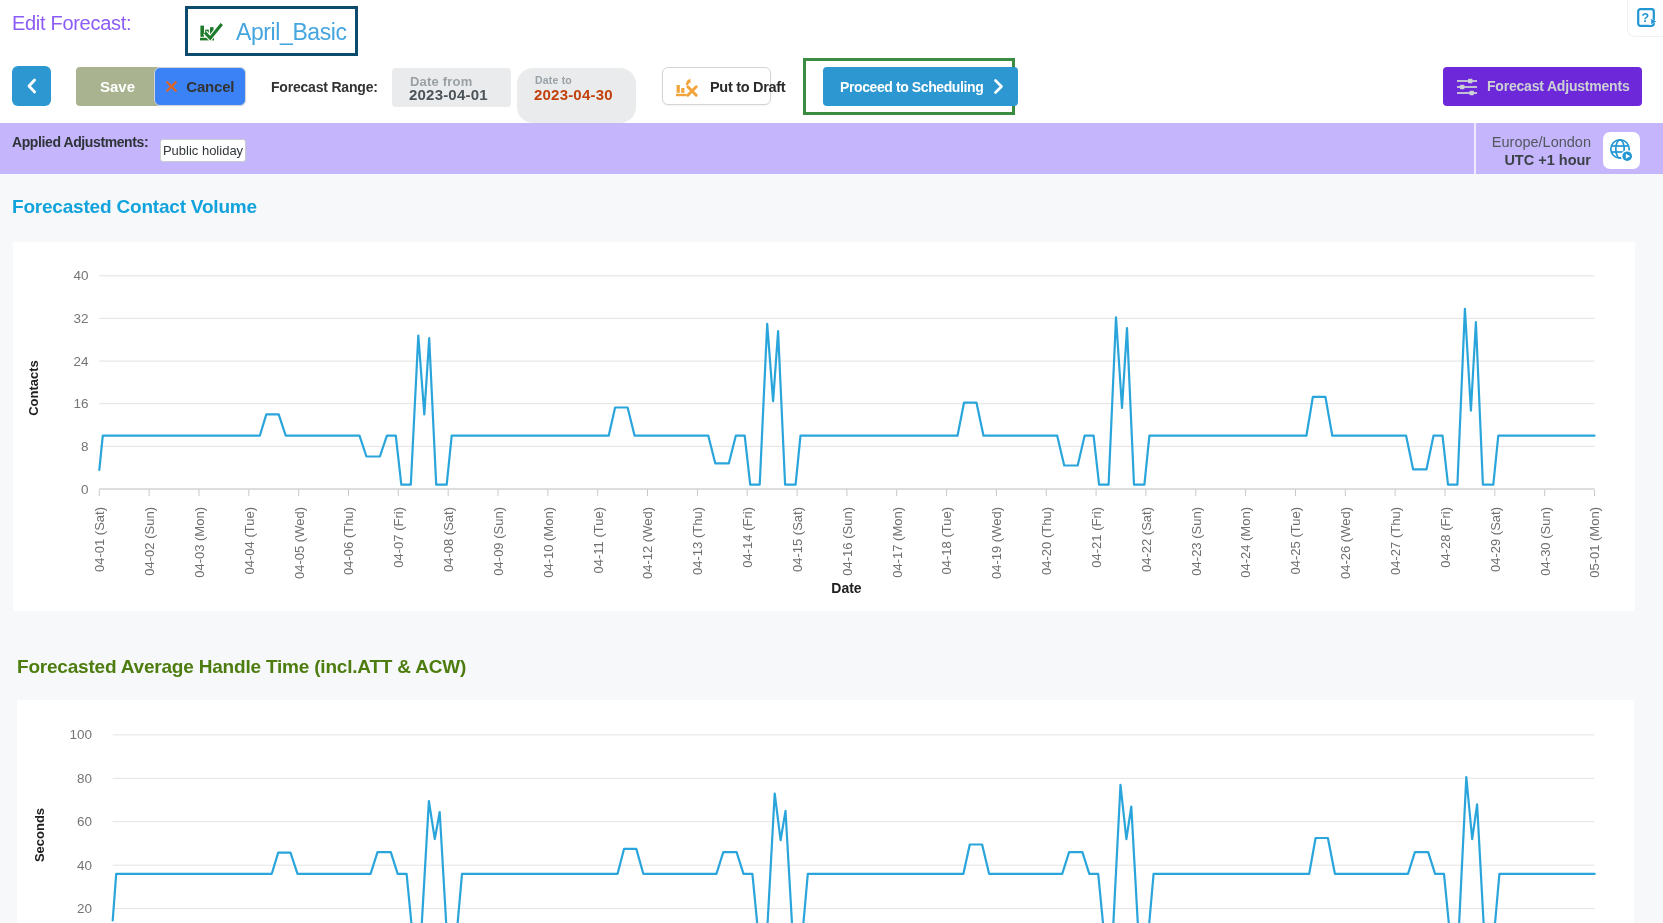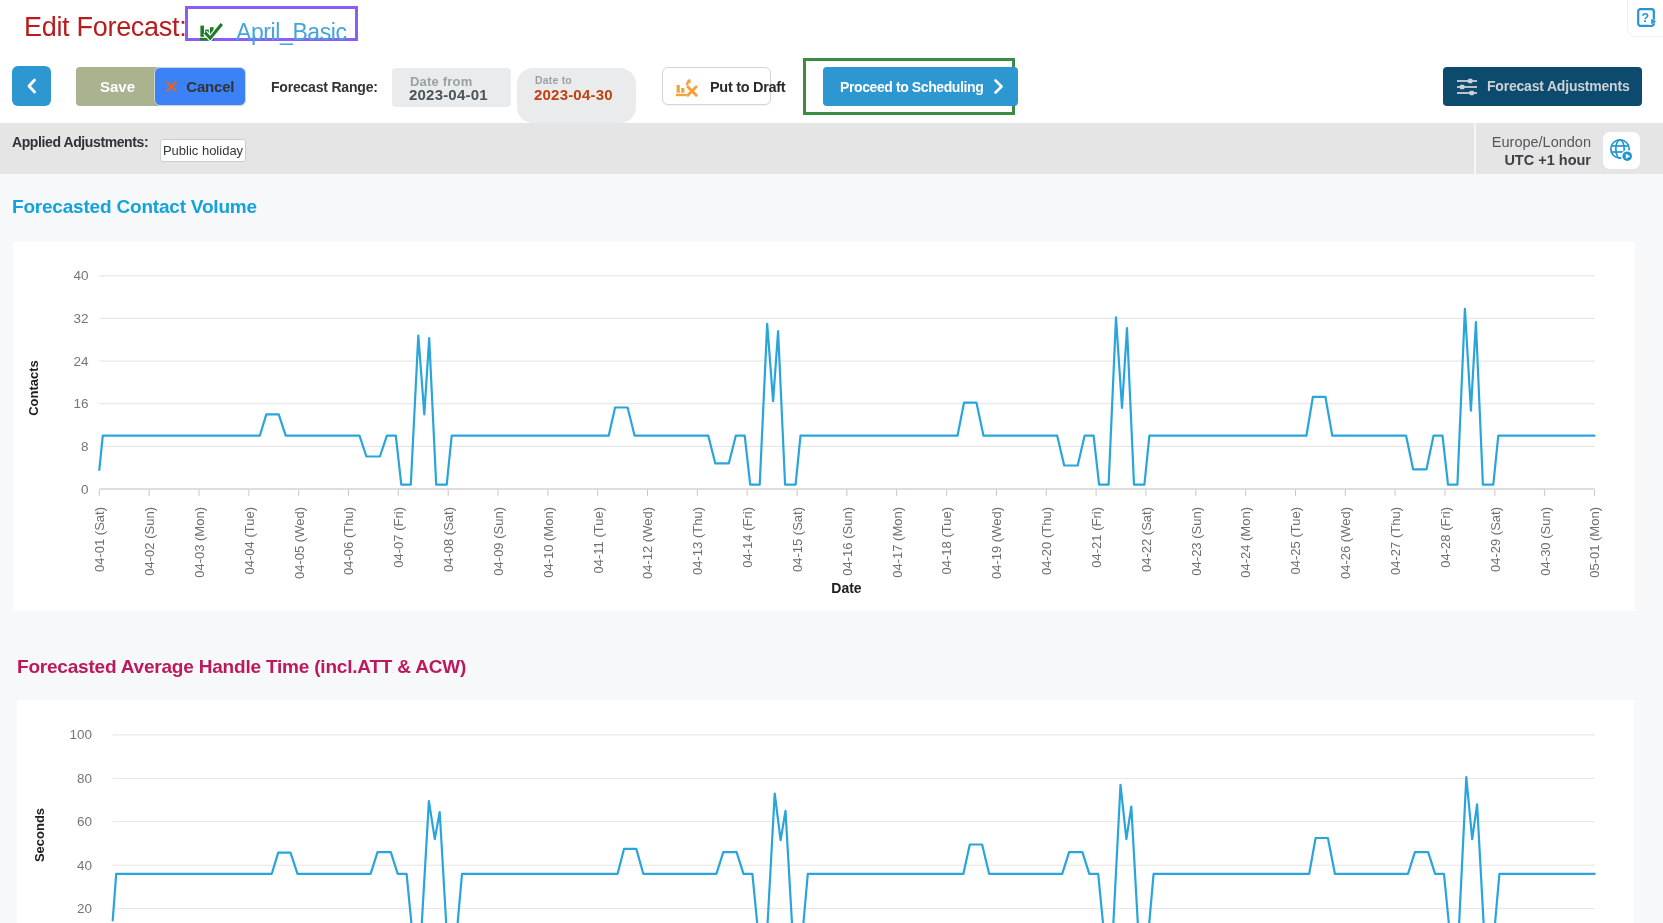--- a/index.html
+++ b/index.html
@@ -1,23 +1,23 @@
 <!DOCTYPE html>
 <html><head><meta charset="utf-8">
 <style>
 * { margin:0; padding:0; box-sizing:border-box; }
 html,body { width:1663px; height:923px; background:#fff; font-family:"Liberation Sans",sans-serif; overflow:hidden; }
 .abs { position:absolute; }
 .btn { position:absolute; border-radius:6px; display:flex; align-items:center; justify-content:center; font-weight:bold; font-size:15.5px; }
 </style></head>
 <body style="position:relative">
 
-<div class="abs" style="left:24px;top:12px;font-size:27px;letter-spacing:-0.3px;color:#b91c1c;font-weight:400;white-space:nowrap">Edit Forecast:</div>
-
-<div class="abs" style="left:185px;top:6px;width:173px;height:35px;border:3px solid #8b5cf6;background:#fff">
+<div class="abs" style="left:12px;top:12px;font-size:20px;letter-spacing:-0.3px;color:#8b5cf6;font-weight:400;white-space:nowrap">Edit Forecast:</div>
+
+<div class="abs" style="left:185px;top:6px;width:173px;height:50px;border:3px solid #0c4a6e;background:#fff">
 <svg width="24" height="21" viewBox="0 0 24 21" style="position:absolute;left:12px;top:12px">
 <rect x="0" y="16.8" width="14" height="2.6" fill="#1e7b2a"></rect>
 <rect x="0.4" y="4.6" width="3.6" height="11.2" fill="#1e7b2a"></rect>
 <rect x="5.2" y="8.6" width="3.6" height="7.2" fill="#1e7b2a"></rect>
 <rect x="10.0" y="6.2" width="3.6" height="9.6" fill="#1e7b2a"></rect>
 <path d="M5.0 11.5 L10.2 17.2 L21.8 3.0" fill="none" stroke="#ffffff" stroke-width="5.2"></path>
 <path d="M5.0 11.5 L10.2 17.2 L21.8 3.0" fill="none" stroke="#1e7b2a" stroke-width="3.1"></path>
 </svg>
 <span class="abs" style="left:48px;top:10px;font-size:23px;color:#45a5de;letter-spacing:-0.4px;white-space:nowrap">April_Basic</span>
 </div>
@@ -67,37 +67,37 @@
 </div>
 
 <div class="abs" style="left:802.5px;top:58px;width:212.5px;height:56.5px;border:3px solid #3a8c40"></div>
 <div class="abs" style="left:823px;top:67px;width:194.5px;height:39px;background:#2c97d0;border-radius:4px">
 <span class="abs" style="left:17px;top:11.5px;font-weight:bold;font-size:14px;color:#fff;white-space:nowrap;letter-spacing:-0.4px">Proceed to Scheduling</span>
 <svg width="9" height="15" viewBox="0 0 9 15" style="position:absolute;right:15px;top:12px">
 <path d="M1.5 1.5 L7.5 7.5 L1.5 13.5" fill="none" stroke="#ffffff" stroke-width="2.6" stroke-linecap="round" stroke-linejoin="round"></path>
 </svg>
 </div>
 
-<div class="abs" style="left:1443px;top:66.5px;width:199px;height:39px;background:#0c4a6e;border-radius:4px">
+<div class="abs" style="left:1443px;top:66.5px;width:199px;height:39px;background:#6d28d9;border-radius:4px">
 <svg width="20" height="20" viewBox="0 0 20 20" style="position:absolute;left:13.5px;top:10px">
 <g stroke="#ccd1d5" stroke-width="1.8">
 <line x1="0" y1="4" x2="20" y2="4"></line>
         <line x1="0" y1="10" x2="20" y2="10"></line>
         <line x1="0" y1="16" x2="20" y2="16"></line>
 </g>
 <g fill="#ccd1d5">
 <rect x="11" y="1.8" width="4.4" height="4.4" rx="0.8"></rect>
         <rect x="3" y="7.8" width="4.4" height="4.4" rx="0.8"></rect>
         <rect x="12.5" y="13.8" width="4.4" height="4.4" rx="0.8"></rect>
 </g>
 </svg>
 <span class="abs" style="left:44px;top:11.5px;font-weight:bold;font-size:14px;color:#ccd1d5;white-space:nowrap;letter-spacing:-0.2px">Forecast Adjustments</span>
 </div>
 
-<div class="abs" style="left:0;top:122.5px;width:1663px;height:51px;background:#e5e5e5">
+<div class="abs" style="left:0;top:122.5px;width:1663px;height:51px;background:#c4b5fd">
 <div class="abs" style="left:12px;top:11px;font-weight:bold;font-size:14px;color:#2e3338;white-space:nowrap;letter-spacing:-0.4px">Applied Adjustments:</div>
 <div class="abs" style="left:160px;top:16px;width:86px;height:23px;background:#fff;border:1px solid #c9ced1;border-radius:3px;display:flex;align-items:center;justify-content:center;font-size:13px;color:#33383c">Public holiday</div>
 <div class="abs" style="left:1474px;top:0;width:1.5px;height:51px;background:rgba(255,255,255,0.7)"></div>
 <div class="abs" style="right:72px;top:11px;font-size:14.5px;color:#53585d">Europe/London</div>
 <div class="abs" style="right:72px;top:29px;font-size:14.5px;font-weight:bold;color:#3c4146">UTC +1 hour</div>
 <div class="abs" style="left:1602.5px;top:9px;width:37.5px;height:37.5px;background:#fff;border-radius:7px">
       <svg width="25" height="25" viewBox="0 0 25 25" style="position:absolute;left:6px;top:6px">
 <g fill="none" stroke="#2196d3" stroke-width="1.7">
 <circle cx="11" cy="11" r="9.2"></circle>
 <ellipse cx="11" cy="11" rx="4.2" ry="9.2"></ellipse>
@@ -189,21 +189,21 @@
 <text x="75.5" y="166.2" text-anchor="end" font-size="13.5" fill="#757575">16</text>
 <text x="75.5" y="123.6" text-anchor="end" font-size="13.5" fill="#757575">24</text>
 <text x="75.5" y="80.9" text-anchor="end" font-size="13.5" fill="#757575">32</text>
 <text x="75.5" y="38.3" text-anchor="end" font-size="13.5" fill="#757575">40</text>
 <text transform="rotate(-90 24.5 146)" x="24.5" y="146" text-anchor="middle" font-size="13" font-weight="bold" fill="#202020">Contacts</text>
 <text x="833.5" y="350.5" text-anchor="middle" font-size="14" font-weight="bold" fill="#202020">Date</text>
 <polyline points="86.3,227.8 89.8,193.7 246.8,193.7 253.3,172.4 265.7,172.4 272.7,193.7 346.5,193.7 353.4,214.5 366.9,214.5 373.9,193.7 382.8,193.7 388.3,242.7 397.8,242.7 405.3,93.5 411.3,172.4 416.2,96.2 423.2,242.7 433.7,242.7 438.7,193.7 595.7,193.7 602.1,165.5 614.6,165.5 621.6,193.7 695.3,193.7 702.3,221.4 715.8,221.4 722.8,193.7 731.7,193.7 737.2,242.7 746.7,242.7 754.2,81.8 760.1,159.1 765.1,89.2 772.1,242.7 782.6,242.7 787.5,193.7 944.5,193.7 951.0,160.7 963.5,160.7 970.5,193.7 1044.2,193.7 1051.2,223.5 1064.7,223.5 1071.6,193.7 1080.6,193.7 1086.1,242.7 1095.6,242.7 1103.0,75.4 1109.0,166.0 1114.0,86.0 1121.0,242.7 1131.4,242.7 1136.4,193.7 1293.4,193.7 1299.9,154.8 1312.4,154.8 1319.3,193.7 1393.1,193.7 1400.1,227.3 1413.5,227.3 1420.5,193.7 1429.5,193.7 1435.0,242.7 1444.4,242.7 1451.9,66.8 1457.9,168.6 1462.9,80.2 1469.9,242.7 1480.3,242.7 1485.3,193.7 1581.5,193.7" fill="none" stroke="#2aa5db" stroke-width="2.2" stroke-linejoin="round" stroke-linecap="round"></polyline>
 </svg>
 </div>
 
-<div class="abs" style="left:17px;top:655.5px;font-size:19px;font-weight:bold;color:#be185d;letter-spacing:-0.2px">Forecasted Average Handle Time (incl.ATT &amp; ACW)</div>
+<div class="abs" style="left:17px;top:655.5px;font-size:19px;font-weight:bold;color:#4d7c0f;letter-spacing:-0.2px">Forecasted Average Handle Time (incl.ATT &amp; ACW)</div>
 <div class="abs" style="left:17px;top:699.5px;width:1617px;height:223.5px;background:#fff;overflow:hidden">
 <svg width="1617" height="224" style="position:absolute;left:0;top:0">
 <line x1="95.7" y1="208.6" x2="1577.6" y2="208.6" stroke="#e4e4e4" stroke-width="1"></line>
 <text x="75" y="213.1" text-anchor="end" font-size="13.5" fill="#757575">20</text>
 <line x1="95.7" y1="165.2" x2="1577.6" y2="165.2" stroke="#e4e4e4" stroke-width="1"></line>
 <text x="75" y="169.7" text-anchor="end" font-size="13.5" fill="#757575">40</text>
 <line x1="95.7" y1="121.7" x2="1577.6" y2="121.7" stroke="#e4e4e4" stroke-width="1"></line>
 <text x="75" y="126.2" text-anchor="end" font-size="13.5" fill="#757575">60</text>
 <line x1="95.7" y1="78.3" x2="1577.6" y2="78.3" stroke="#e4e4e4" stroke-width="1"></line>
 <text x="75" y="82.8" text-anchor="end" font-size="13.5" fill="#757575">80</text>

